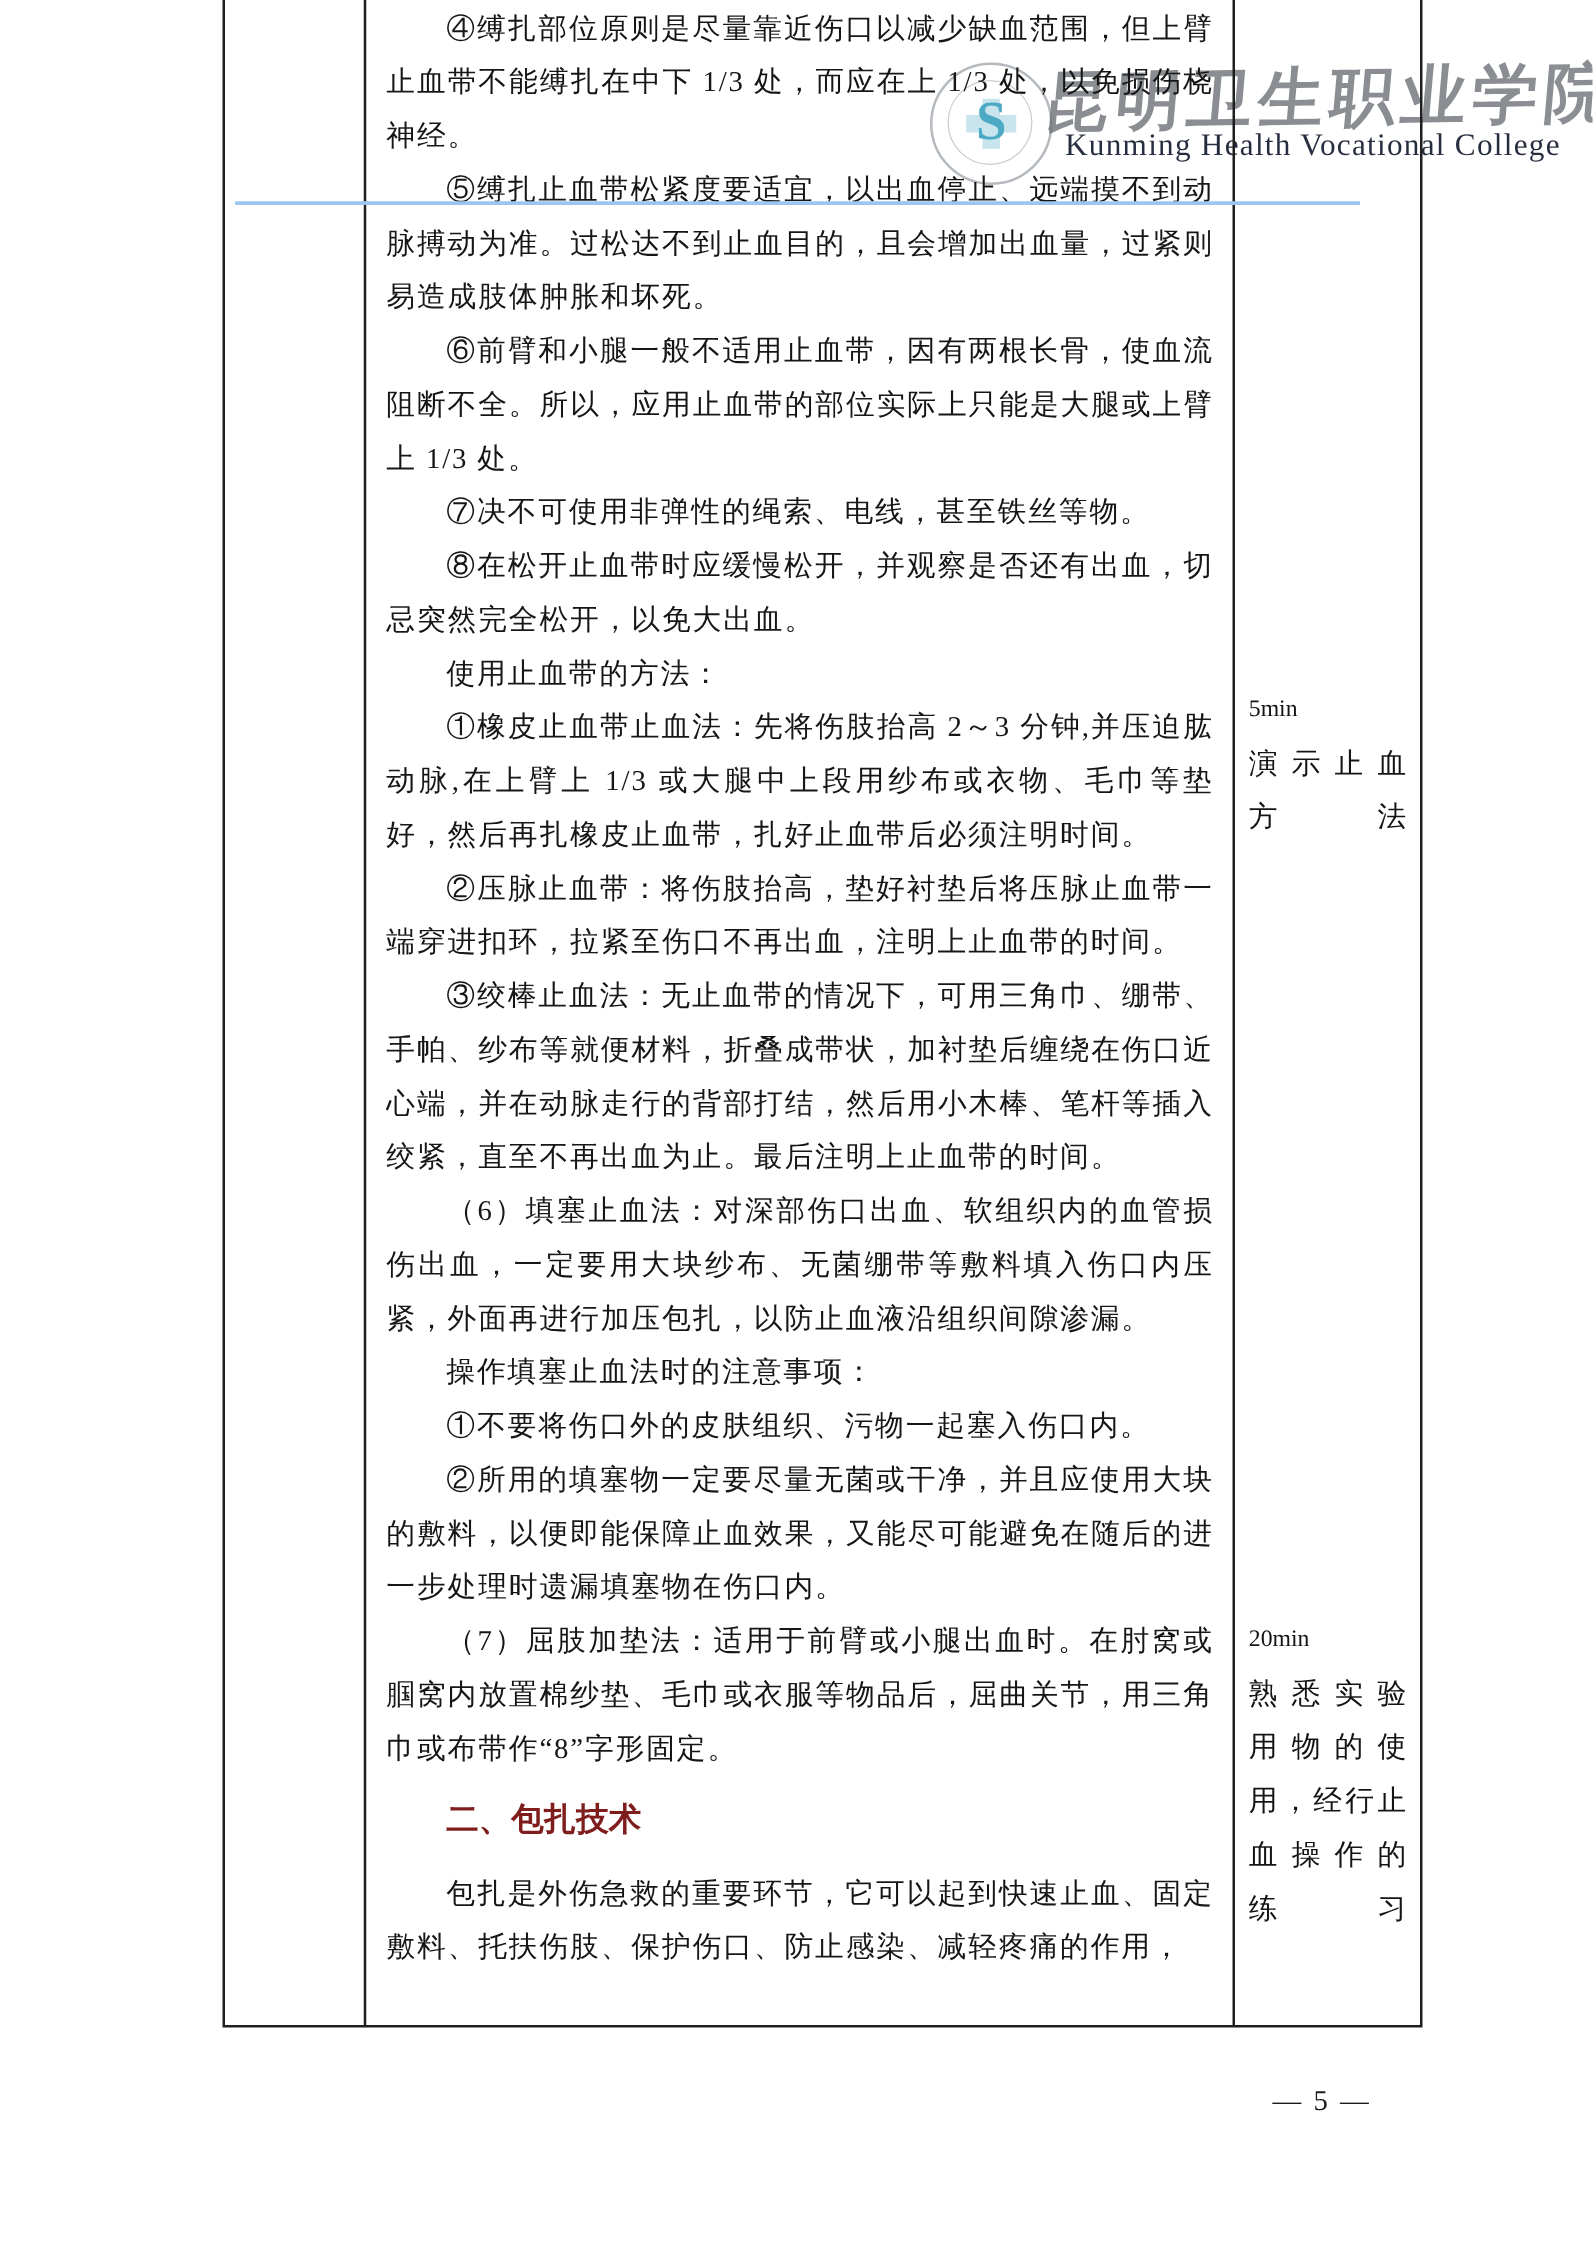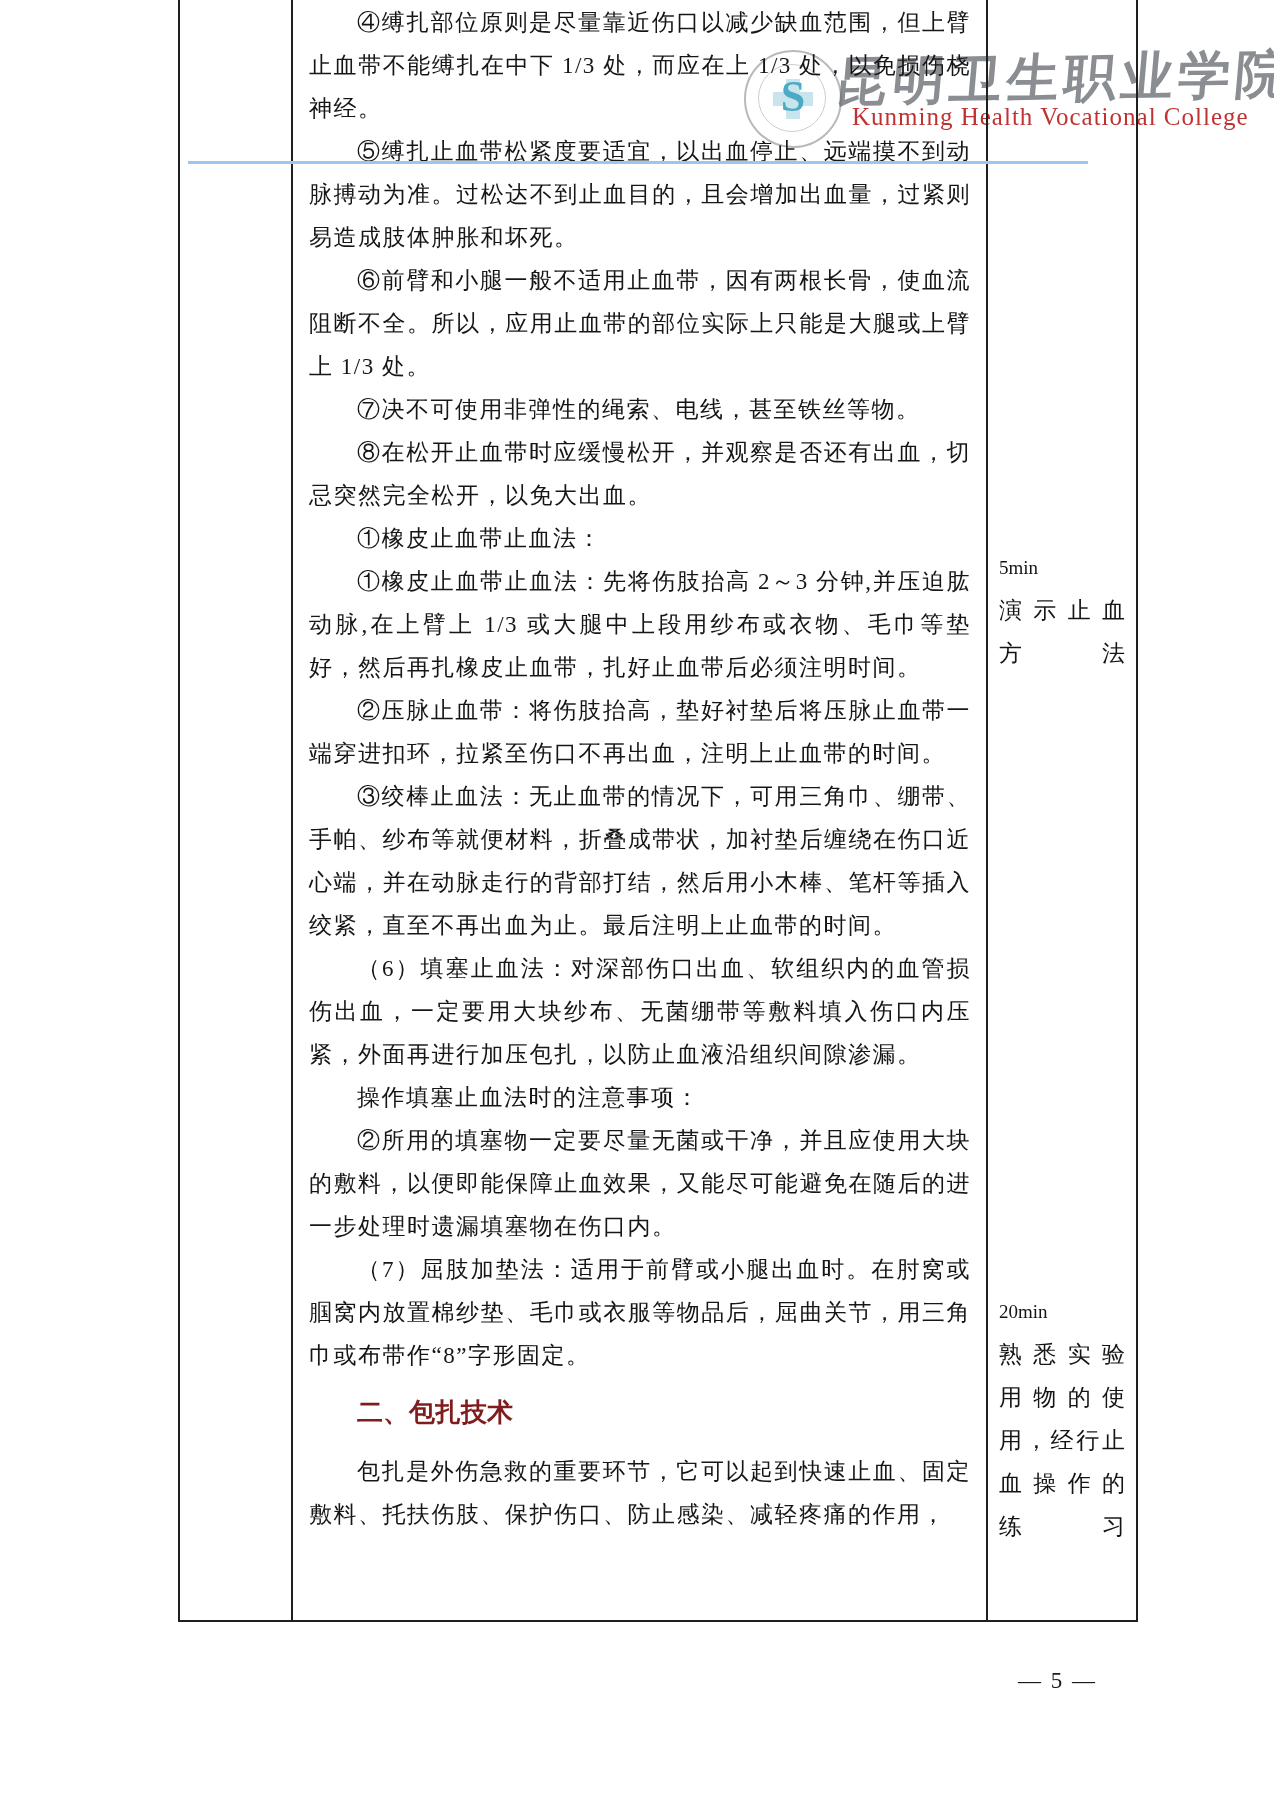--- a/index.html
+++ b/index.html
@@ -33,21 +33,21 @@
   .wm-cn{
     position:absolute;left:836px;top:44px;width:400px;
     font-family:"DejaVu Serif","Liberation Serif",serif;
     font-size:52px;font-weight:bold;color:#6e7277;
     letter-spacing:5px;transform:skewX(-6deg) rotate(-1deg);
     opacity:.8;white-space:nowrap;
   }
   .wm-en{
     position:absolute;left:852px;top:103px;
     font-family:"Liberation Serif",serif;
-    font-size:25px;color:#b91c1c;letter-spacing:1px;
+    font-size:25px;color:#0f172a;letter-spacing:1px;
     opacity:.9;white-space:nowrap;
   }
   
   .blue-line{
     position:absolute;left:188px;top:161px;width:900px;height:3px;
     background:#9cc6ee;z-index:3;
   }
   
   .doc-table{
     position:absolute;left:178px;top:-4px;width:960px;height:1626px;
@@ -108,26 +108,27 @@
 
 <div class="doc-table">
   <div class="col-label"></div>
 
   <div class="col-main">
     <p>④缚扎部位原则是尽量靠近伤口以减少缺血范围，但上臂止血带不能缚扎在中下 1/3 处，而应在上 1/3 处，以免损伤桡神经。</p>
     <p>⑤缚扎止血带松紧度要适宜，以出血停止、远端摸不到动脉搏动为准。过松达不到止血目的，且会增加出血量，过紧则易造成肢体肿胀和坏死。</p>
     <p>⑥前臂和小腿一般不适用止血带，因有两根长骨，使血流阻断不全。所以，应用止血带的部位实际上只能是大腿或上臂上 1/3 处。</p>
     <p>⑦决不可使用非弹性的绳索、电线，甚至铁丝等物。</p>
     <p>⑧在松开止血带时应缓慢松开，并观察是否还有出血，切忌突然完全松开，以免大出血。</p>
-    <p>①橡皮止血带止血法：</p>
+    <p>使用止血带的方法：</p>
     <p>①橡皮止血带止血法：先将伤肢抬高 2～3 分钟,并压迫肱动脉,在上臂上 1/3 或大腿中上段用纱布或衣物、毛巾等垫好，然后再扎橡皮止血带，扎好止血带后必须注明时间。</p>
     <p>②压脉止血带：将伤肢抬高，垫好衬垫后将压脉止血带一端穿进扣环，拉紧至伤口不再出血，注明上止血带的时间。</p>
     <p>③绞棒止血法：无止血带的情况下，可用三角巾、绷带、手帕、纱布等就便材料，折叠成带状，加衬垫后缠绕在伤口近心端，并在动脉走行的背部打结，然后用小木棒、笔杆等插入绞紧，直至不再出血为止。最后注明上止血带的时间。</p>
     <p>（6）填塞止血法：对深部伤口出血、软组织内的血管损伤出血，一定要用大块纱布、无菌绷带等敷料填入伤口内压紧，外面再进行加压包扎，以防止血液沿组织间隙渗漏。</p>
     <p>操作填塞止血法时的注意事项：</p>
+    <p>①不要将伤口外的皮肤组织、污物一起塞入伤口内。</p>
     <p>②所用的填塞物一定要尽量无菌或干净，并且应使用大块的敷料，以便即能保障止血效果，又能尽可能避免在随后的进一步处理时遗漏填塞物在伤口内。</p>
     <p>（7）屈肢加垫法：适用于前臂或小腿出血时。在肘窝或腘窝内放置棉纱垫、毛巾或衣服等物品后，屈曲关节，用三角巾或布带作“8”字形固定。</p>
     <div class="sec-heading">二、包扎技术</div>
     <p>包扎是外伤急救的重要环节，它可以起到快速止血、固定敷料、托扶伤肢、保护伤口、防止感染、减轻疼痛的作用，</p>
   </div>
 
   <div class="col-time">
     <div class="time-entry t1">
       <div class="time-duration">5min</div>
       <div class="time-line">演示止血</div>

